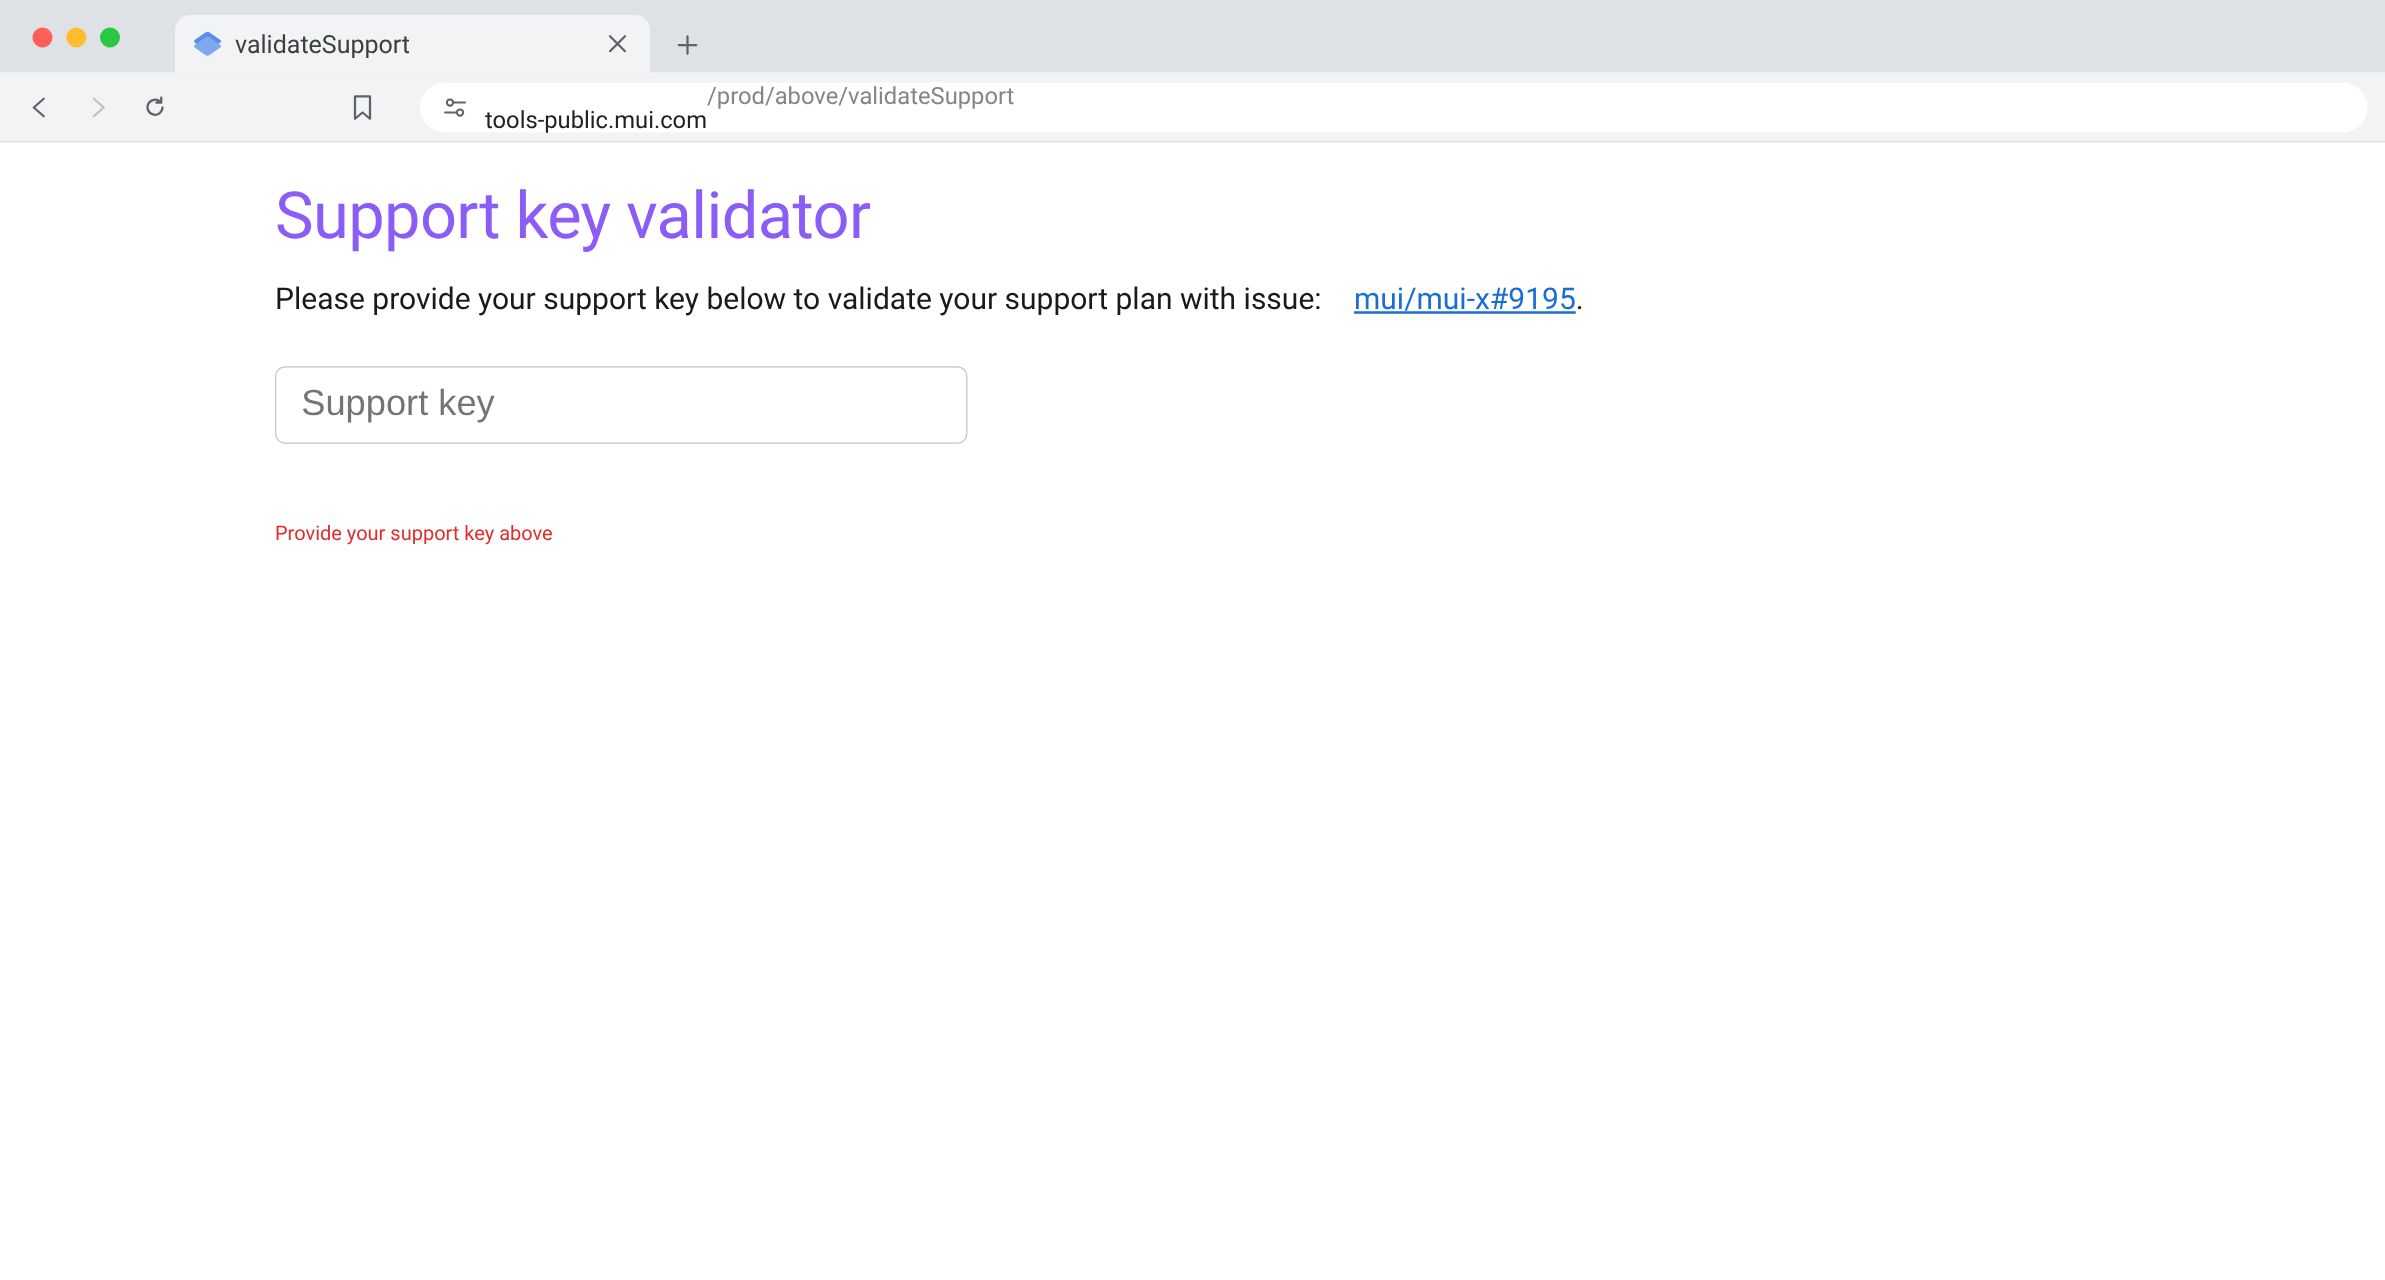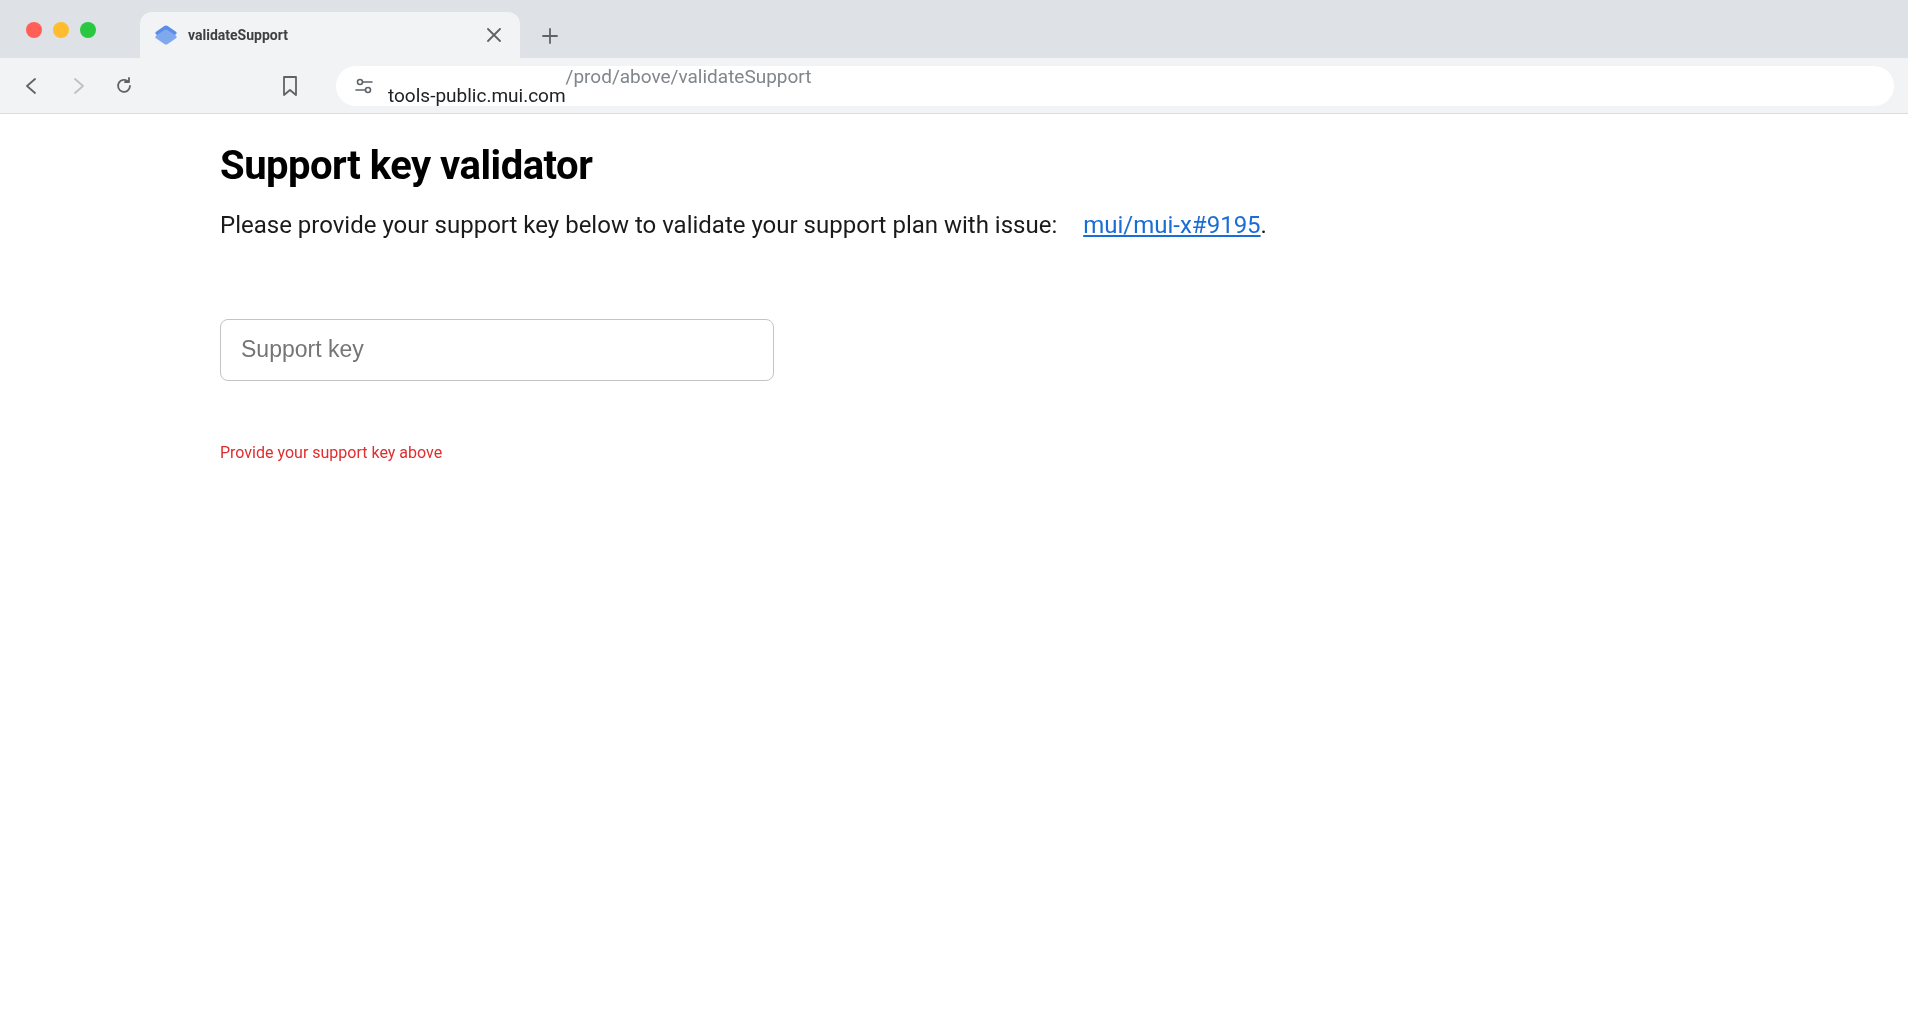--- a/index.html
+++ b/index.html
@@ -71,23 +71,23 @@
       background: #5a8de8;
       top: 1px;
       left: 3px;
     }
     .favicon-front {
       background: #7fa8ed;
       top: 5px;
       left: 3px;
     }
     .tab-title {
-      font-size: 14px;
+      font-size: 20px;
       color: #3c4043;
-      font-weight: 700;
+      font-weight: 400;
       flex: 1;
       white-space: nowrap;
       overflow: hidden;
       text-overflow: ellipsis;
     }
     .tab-close {
       width: 20px;
       height: 20px;
       display: flex;
       align-items: center;
@@ -170,48 +170,47 @@
     }
     .url-path {
       color: #80868b;
     }
     
     .page-content {
       background: #ffffff;
       padding: 28px 220px;
     }
     .page-title {
-      font-size: 40px;
-      font-weight: 700;
-      color: #000000;
+      font-size: 52px;
+      font-weight: 400;
+      color: #8b5cf6;
       margin-bottom: 20px;
       letter-spacing: -0.5px;
     }
     .description {
       font-size: 24px;
       color: #1a1a1a;
       margin-bottom: 36px;
       line-height: 1.4;
     }
     .description-link {
       color: #1a6dd4;
       text-decoration: underline;
       margin-left: 20px;
     }
     .support-key-input {
       width: 554px;
       height: 62px;
       border: 1px solid #c4c4c4;
       border-radius: 8px;
       padding: 0 20px;
-      font-size: 23px;
+      font-size: 29px;
       color: #1a1a1a;
       outline: none;
       margin-bottom: 62px;
-      margin-top: 40px;
     }
     .support-key-input::placeholder {
       color: #757575;
     }
     .validation-heading {
       font-size: 28px;
       font-weight: 700;
       color: #1a1a1a;
       margin-bottom: 28px;
     }

